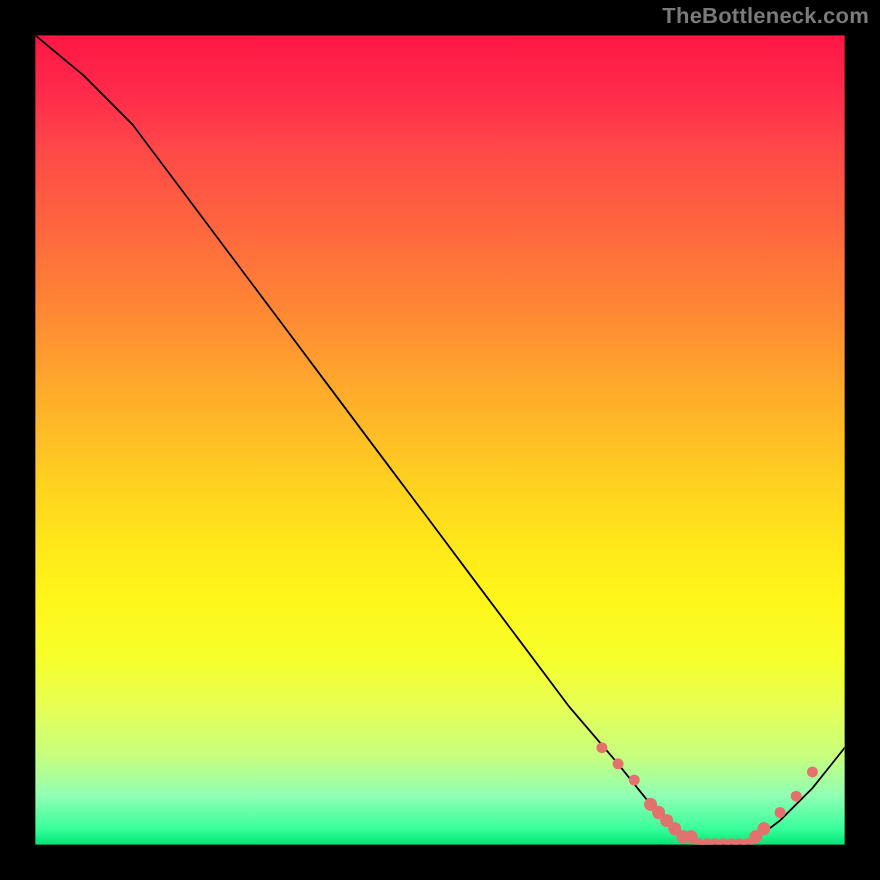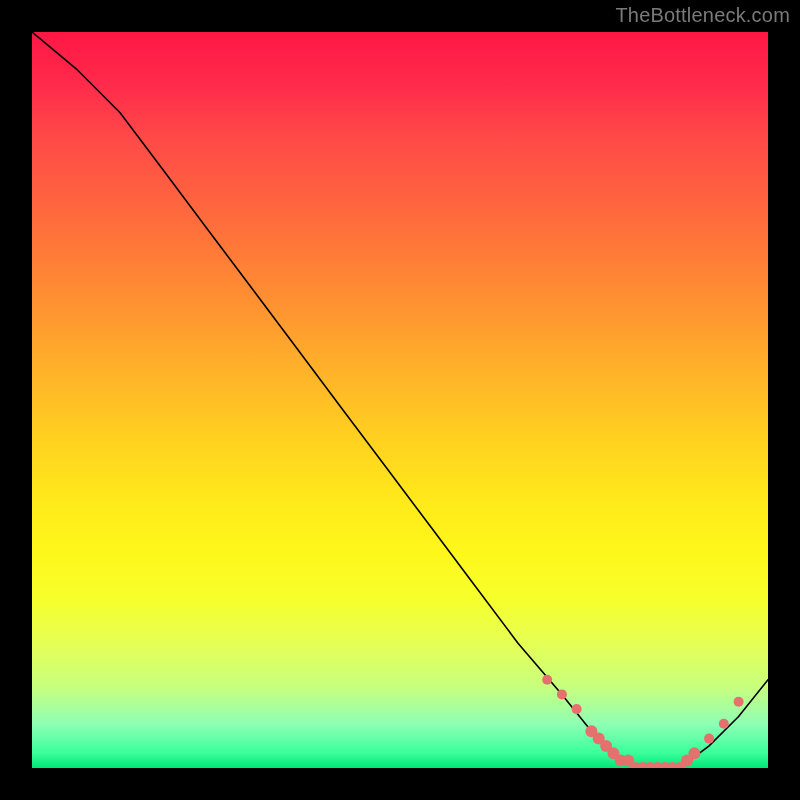--- a/index.html
+++ b/index.html
@@ -16,21 +16,21 @@
     width: 800px;
     height: 800px;
     background: #000;
   }
   .watermark {
     position: absolute;
     top: 4px;
     right: 10px;
     color: #7a7a7a;
     font-size: 20px;
-    font-weight: 400;
+    font-weight: 700;
     letter-spacing: 0.2px;
     user-select: none;
   }
   .plot {
     position: absolute;
     left: 32px;
     top: 32px;
     width: 736px;
     height: 736px;
     overflow: hidden;

